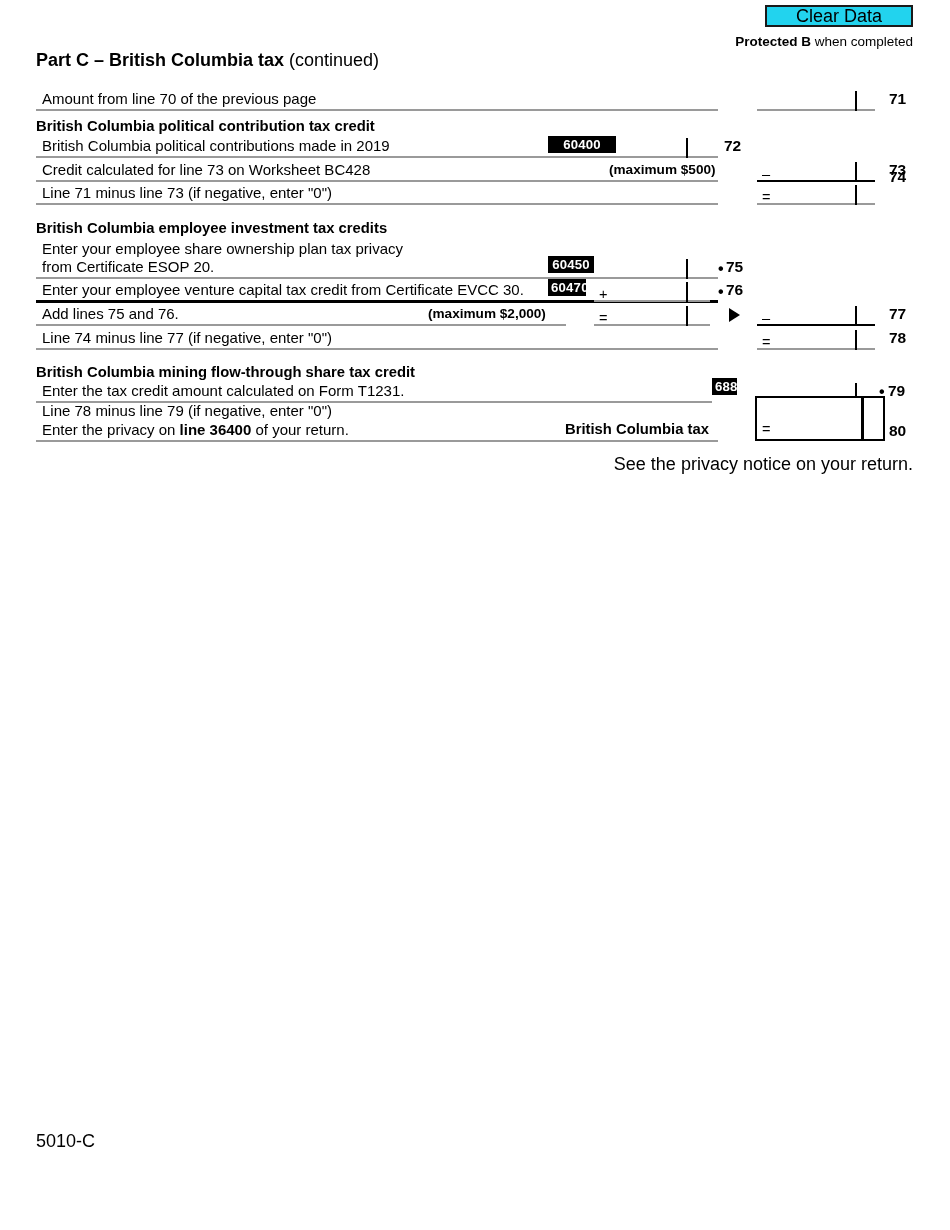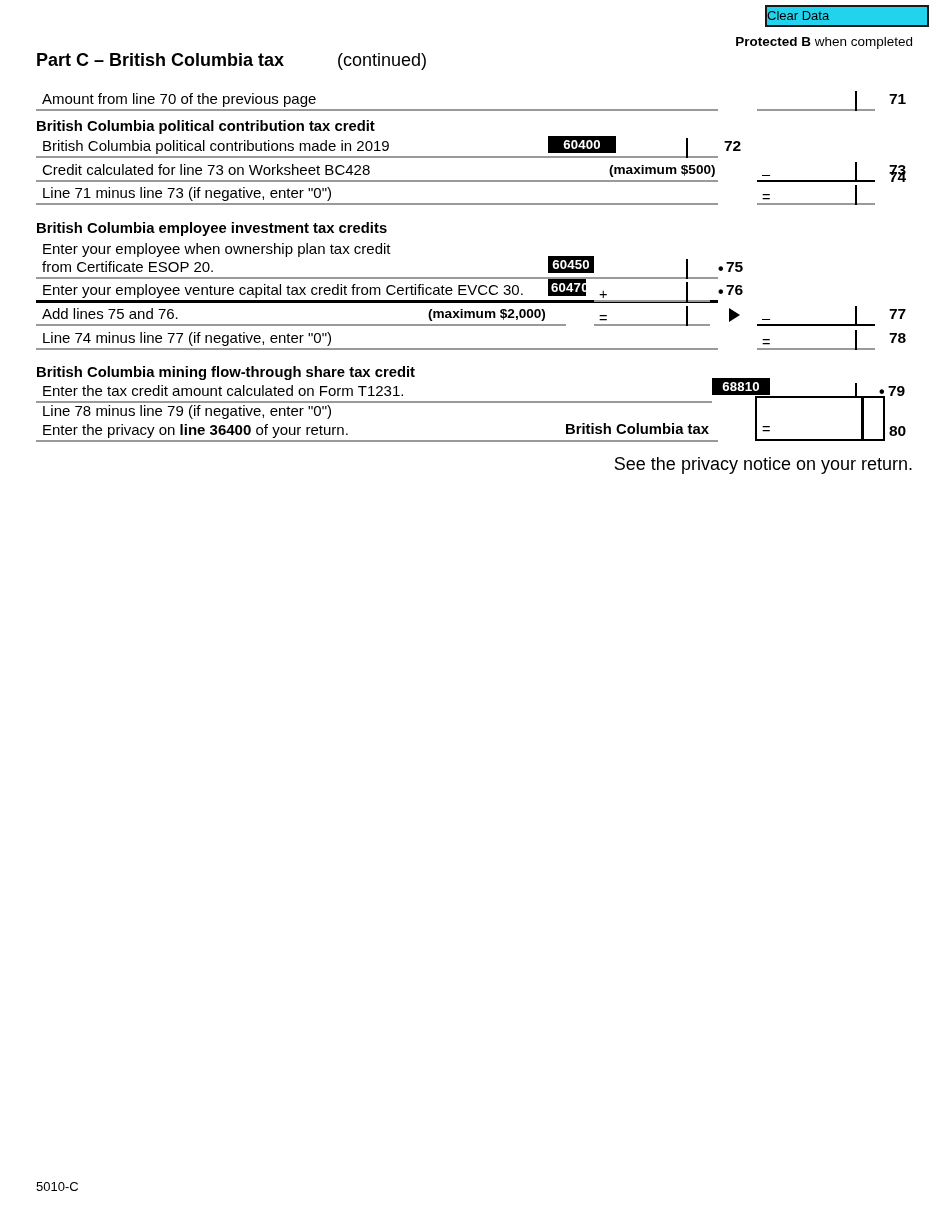--- a/index.html
+++ b/index.html
@@ -11,48 +11,48 @@
     font-family: "Liberation Sans", sans-serif;
     color: #000000;
     position: relative;
     overflow: hidden;
   }
 
   
   .clear-btn {
     position: absolute;
     left: 765px; top: 5px;
-    width: 164px; height: 22px;
+    width: 148px; height: 22px;
     background: #22d3ee;
     border: 2px solid #1a1a1a;
     color: #000;
-    font-size: 13px;
+    font-size: 18px;
     line-height: 18px;
-    text-align: left;
+    text-align: center;
     cursor: pointer;
     padding: 0;
     font-family: "Liberation Sans", sans-serif;
   }
   .protected {
     position: absolute;
     right: 37px; top: 34px;
     font-size: 13.5px;
     white-space: nowrap;
   }
   .protected b { font-weight: bold; }
 
   
   .part-title {
     position: absolute;
     left: 36px; top: 50px;
     font-size: 18px;
     white-space: nowrap;
   }
   .part-title .bold { font-weight: bold; }
-  .part-title .reg { font-weight: normal; margin-left: 48px; }
+  .part-title .reg { font-weight: normal; }
   .ltext {
     position: absolute;
     left: 42px;
     font-size: 15px;
     white-space: nowrap;
   }
   .sect-head {
     position: absolute;
     left: 36px;
     font-size: 14.8px;
@@ -183,22 +183,21 @@
 
   .privacy {
     position: absolute;
     right: 37px; top: 454px;
     font-size: 18px;
     white-space: nowrap;
   }
   .formcode {
     position: absolute;
     left: 36px; top: 1131px;
-    font-size: 13px;
-    margin-top: 48px;
+    font-size: 18px;
   }
 </style>
 </head>
 <body>
 
 <button class="clear-btn">Clear Data</button>
 
 <div class="protected">
   <b>Protected B</b><span> when completed</span>
 </div>
@@ -244,21 +243,21 @@
 <div class="amt" style="left:757px; top:179px; width:118px">
   <div class="base"></div>
   <div class="tick" style="left:98px"></div>
   <div class="op">=</div>
   <input type="text" style="width: 78px; left: 18px;" value="">
 </div>
 <div class="lineno" style="left:889px; top:168px">74</div>
 
 <div class="sect-head" style="top:220px">British Columbia employee investment tax credits</div>
 
-<div class="ltext" style="top:240px">Enter your employee when ownership plan tax credit</div>
+<div class="ltext" style="top:240px">Enter your employee share ownership plan tax privacy</div>
 <div class="ltext" style="top:258px">from Certificate ESOP 20.</div>
 <div class="rule" style="left:36px; top:277px; width:682px"></div>
 <div class="chip" style="left:548px; top:256px; width:46px">60450</div>
 <div class="amt" style="left:594px; top:253px; width:116px">
   <div class="base"></div>
   <div class="tick" style="left:92px"></div>
   <input type="text" style="width: 86px;" value="">
 </div>
 <div class="bullet" style="left:718px; top:264px">•</div>
 <div class="lineno" style="left:726px; top:258px">75</div>
@@ -300,21 +299,21 @@
   <div class="tick" style="left:98px"></div>
   <div class="op">=</div>
   <input type="text" style="width: 78px; left: 18px;" value="">
 </div>
 <div class="lineno" style="left:889px; top:329px">78</div>
 
 <div class="sect-head" style="top:364px">British Columbia mining flow-through share tax credit</div>
 
 <div class="ltext" style="top:382px">Enter the tax credit amount calculated on Form T1231.</div>
 <div class="rule" style="left:36px; top:401px; width:676px"></div>
-<div class="chip" style="left:712px; top:378px; width:58px">68810</div>
+<div class="chip" style="left:712px; top:378px; width:25px">68810</div>
 <div class="amt" style="left:758px; top:377px; width:117px">
   <div class="base"></div>
   <div class="tick" style="left:97px"></div>
   <div class="op">–</div>
   <input type="text" style="width: 78px; left: 18px;" value="">
 </div>
 <div class="bullet" style="left:879px; top:387px">•</div>
 <div class="lineno" style="left:888px; top:382px">79</div>
 
 <div class="ltext" style="top:402px">Line 78 minus line 79 (if negative, enter "0")</div>

